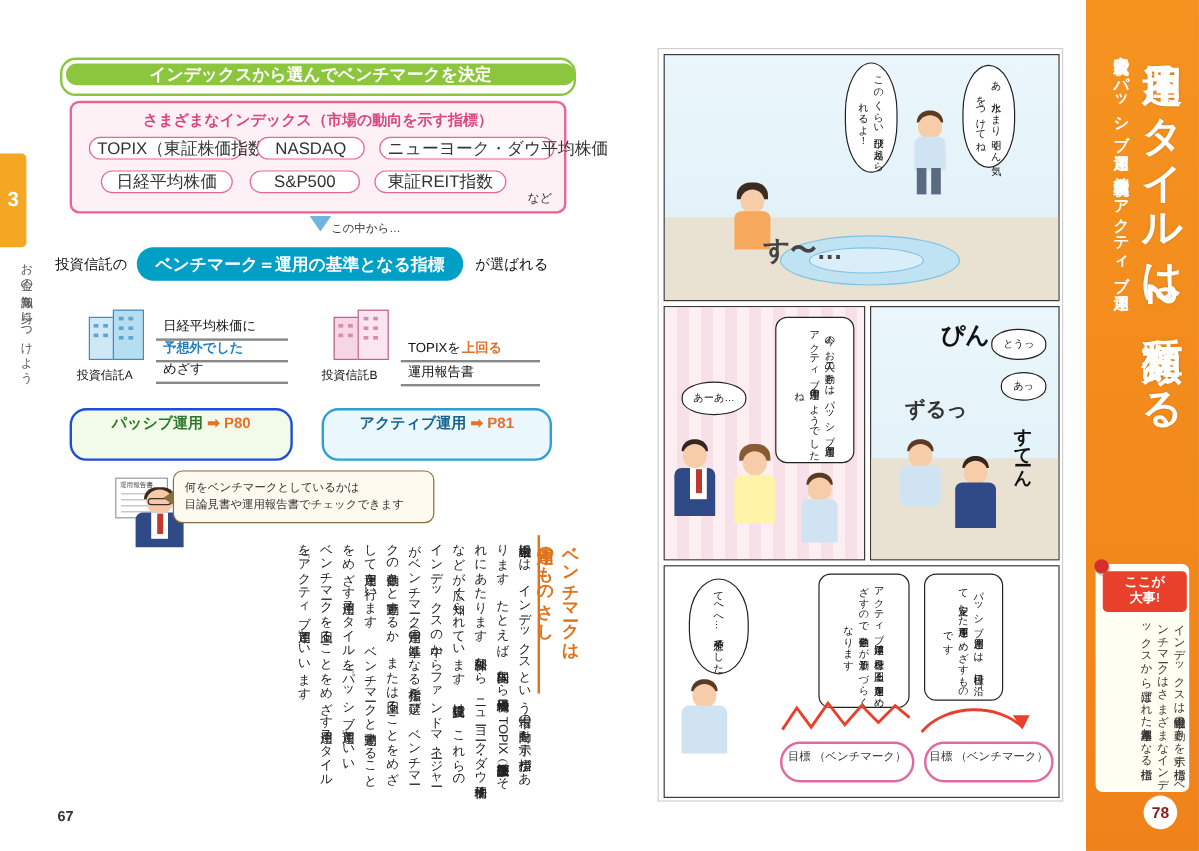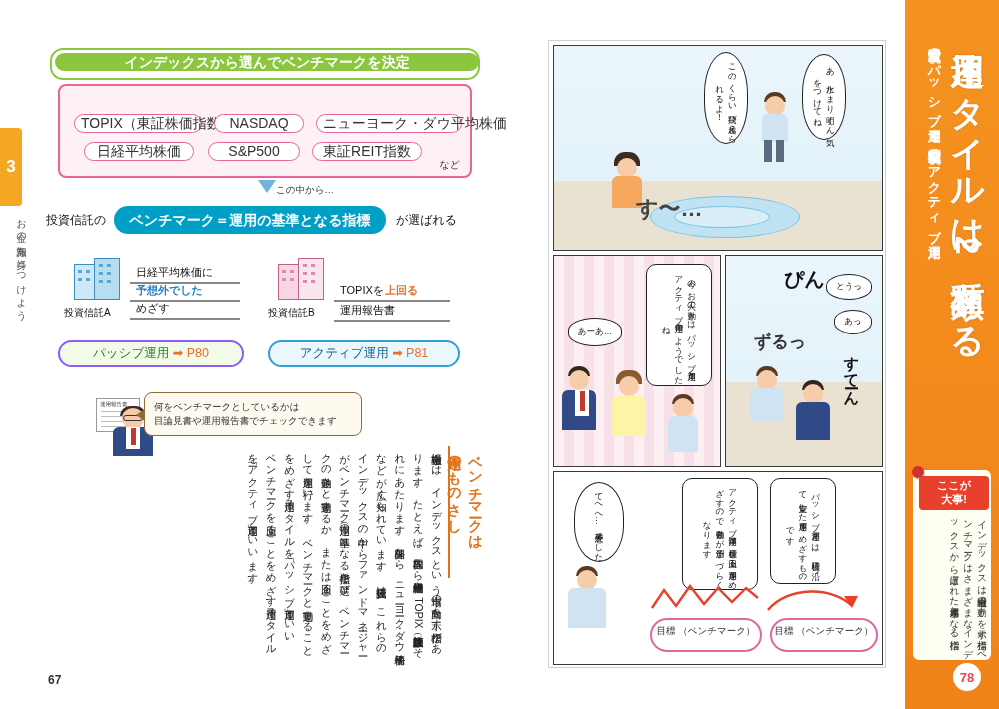--- a/index.html
+++ b/index.html
@@ -49,21 +49,21 @@
   .pin { position:absolute; left:-3px; top:-6px; width:12px; height:12px;
          background:#d32f2f; border-radius:50%; box-shadow:1px 2px 0 rgba(0,0,0,.2); }
   .kokoga-body {
     position:absolute; left:4px; top:42px; width:70px; height:142px;
     writing-mode: vertical-rl;
     font-size:9.5px; line-height:1.45; color:#333; text-align:left;
   }
   .pagenum-right {
     position:absolute; right:18px; bottom:18px;
     width:28px; height:28px; border-radius:50%;
-    background:#ffffff; color:#ef4444; font-size:13px; font-weight:bold;
+    background:#ffffff; color:#7f1d1d; font-size:13px; font-weight:bold;
     display:flex; align-items:center; justify-content:center;
   }
 
   
   .leftpage { position:absolute; left:0; top:0; width:540px; height:709px; background:#fff; }
   .side-tab {
     position:absolute; left:0; top:128px; width:22px; height:78px;
     background:#f5a623; border-radius:0 4px 4px 0;
     color:#fff; font-size:17px; font-weight:bold;
     display:flex; align-items:center; justify-content:center;
@@ -116,22 +116,22 @@
   .build { position:absolute; width:48px; height:42px; }
   .build .b1 { position:absolute; left:0; top:6px; width:26px; height:36px; background:#cfe8f5; border:1.5px solid #3a8fc0; }
   .build .b2 { position:absolute; left:20px; top:0; width:26px; height:42px; background:#b7ddf0; border:1.5px solid #3a8fc0; }
   .build i { position:absolute; width:4px; height:3px; background:#5ba7d1; }
 
   .fund-cap { position:absolute; font-size:10px; color:#111; }
   .underline-txt { position:absolute; font-size:11px; color:#111; line-height:1.5; }
   .ul-line { position:absolute; height:1.5px; background:#888; }
 
   .res-btn {
-    position:absolute; height:27px; border:2px solid #8b5cf6; border-radius:14px;
-    background:#f2fbe8; font-size:12.5px; font-weight:normal; color:#2b7a2b;
+    position:absolute; height:44px; border:2px solid #1d4ed8; border-radius:14px;
+    background:#f2fbe8; font-size:12.5px; font-weight:bold; color:#2b7a2b;
     line-height:23px; text-align:center;
   }
   .res-btn.blue { border-color:#2f9fd4; background:#eaf7fd; color:#15628e; }
 
   .callout {
     position:absolute; left:144px; top:392px; width:218px; height:44px;
     border:1.5px solid #8a6d3b; border-radius:8px; background:#fffaf0;
     font-size:9.5px; color:#333; padding:7px 9px; line-height:1.5;
   }
   .callout:before{
@@ -198,20 +198,21 @@
 
     <div class="side-tab">3</div>
     <div class="side-text">お金の知識を身につけよう</div>
     <div class="pagenum-left">67</div>
 
     <div class="hdr-bar">
       <div class="fill">インデックスから選んでベンチマークを決定</div>
     </div>
 
     <div class="idx-box">
+      <div class="idx-title">さまざまなインデックス（市場の動向を示す指標）</div>
       <div class="pill" style="left:14px;  top:28px; width:128px;">TOPIX（東証株価指数）</div>
       <div class="pill" style="left:154px; top:28px; width:90px;">NASDAQ</div>
       <div class="pill" style="left:256px; top:28px; width:146px;">ニューヨーク・ダウ平均株価</div>
       <div class="pill" style="left:24px;  top:56px; width:110px;">日経平均株価</div>
       <div class="pill" style="left:148px; top:56px; width:92px;">S&amp;P500</div>
       <div class="pill" style="left:252px; top:56px; width:110px;">東証REIT指数</div>
       <div class="nado">など</div>
     </div>
 
     <div class="arrow-down"></div>

